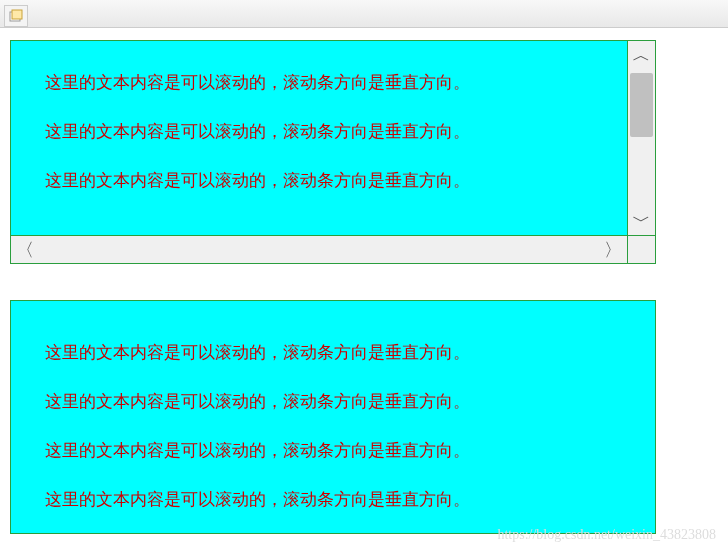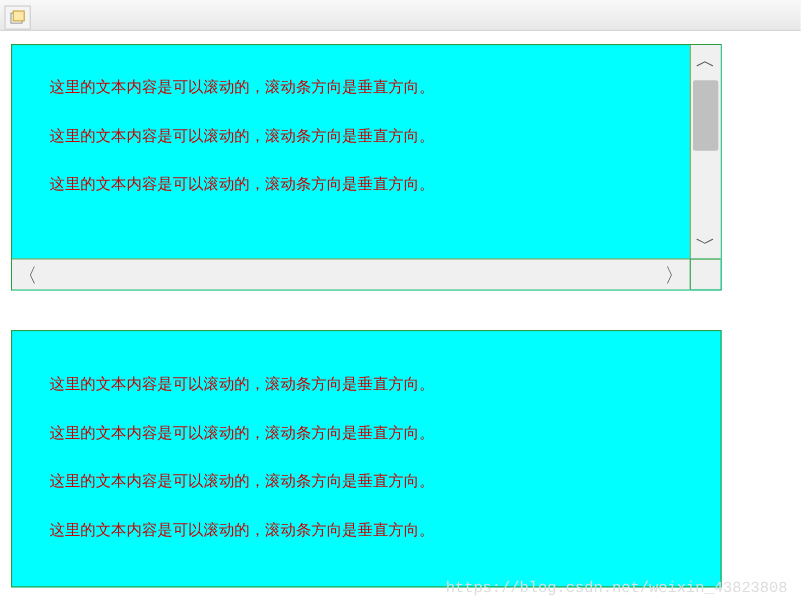--- a/index.html
+++ b/index.html
@@ -140,34 +140,34 @@
       right: 0;
       bottom: 0;
       width: 28px;
       height: 28px;
       background: #f0f0f0;
       border-left: 1px solid #2a9e3d;
       border-top: 1px solid #2a9e3d;
     }
     .text-line {
       color: #cc0000;
-      font-size: 14px;
+      font-size: 17px;
       margin-bottom: 26px;
       white-space: nowrap;
     }
     .box2 .inner2 {
       padding: 40px 0 0 34px;
     }
     .watermark {
       position: absolute;
       bottom: 6px;
       right: 12px;
       color: #ddd;
       font-size: 14px;
-      font-family: Liberation Mono, monospace;
+      font-family: Liberation Serif, serif;
       pointer-events: none;
     }
   </style>
 </head>
 <body>
 
 <div class="tab-bar">
   <div class="new-tab">
     <svg width="14" height="14" viewBox="0 0 14 14">
       <rect x="1" y="3" width="10" height="9" fill="#fff" stroke="#999"></rect>

